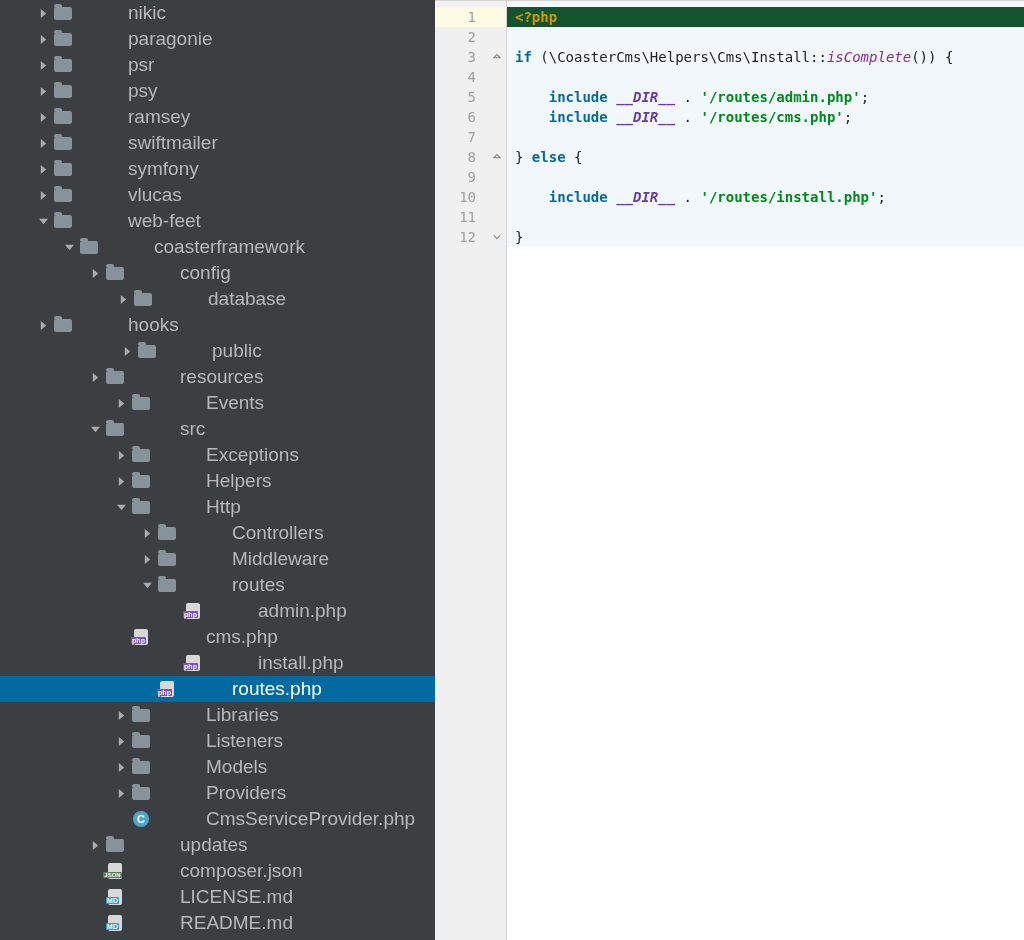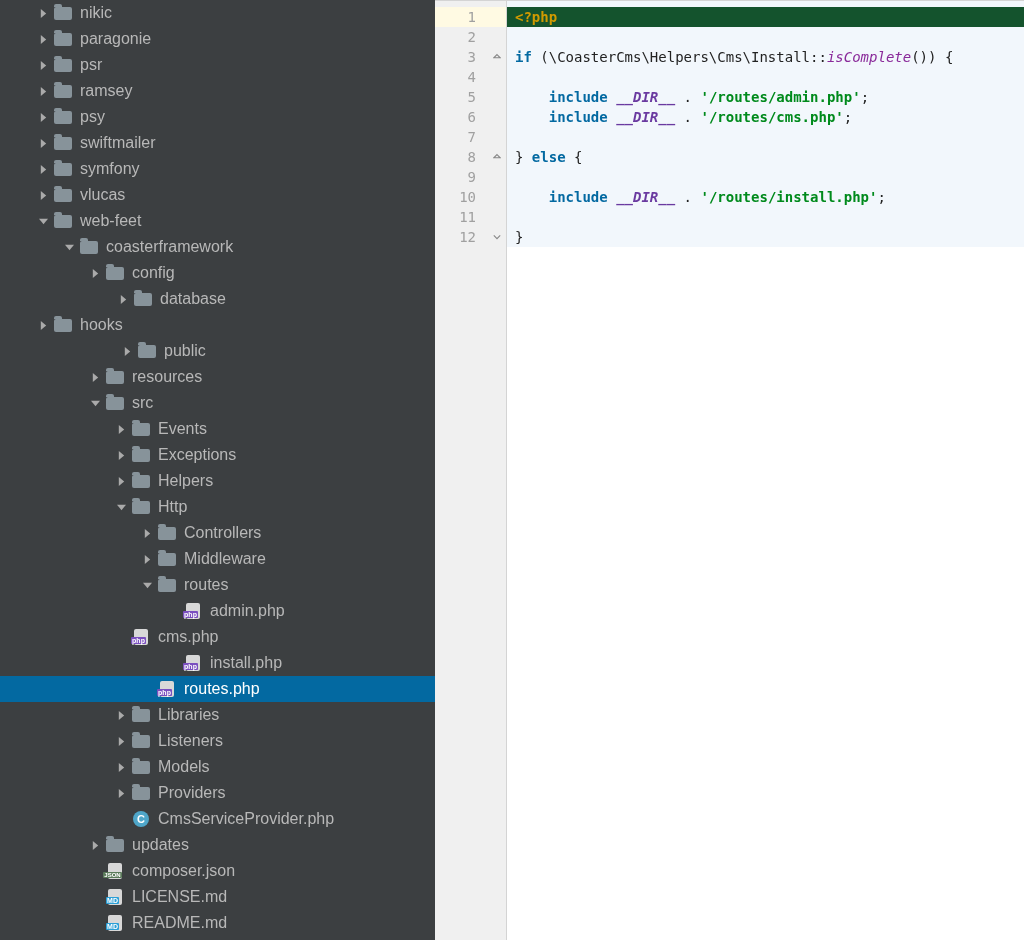--- a/index.html
+++ b/index.html
@@ -107,21 +107,21 @@
   width: 16px; height: 16px;
   border-radius: 50%;
   background: #4fa6c9;
   color: #fff;
   font-size: 11px;
   font-weight: bold;
   display: flex;
   align-items: center;
   justify-content: center;
 }
-.label { font-size: 16px; }
+.label { font-size: 19px; margin-left: 48px; }
 
 .editor {
   flex: 1;
   display: flex;
   background: #fff;
   border-top: 1px solid #d4d4d4;
 }
 .gutter {
   width: 72px;
   background: #f0f0f0;
@@ -223,42 +223,42 @@
     </div>
     <div class="tree-item" style="padding-left: 36px;">
       <span class="arrow">
         <svg viewBox="0 0 10 10">
           <path d="M2 0 L8 5 L2 10 Z"></path>
         </svg>
       </span>
       <span class="icon">
         <span class="icon-folder"></span>
       </span>
+      <span class="label">psy</span>
+    </div>
+    <div class="tree-item" style="padding-left: 36px;">
+      <span class="arrow">
+        <svg viewBox="0 0 10 10">
+          <path d="M2 0 L8 5 L2 10 Z"></path>
+        </svg>
+      </span>
+      <span class="icon">
+        <span class="icon-folder"></span>
+      </span>
       <span class="label">ramsey</span>
     </div>
     <div class="tree-item" style="padding-left: 36px;">
       <span class="arrow">
         <svg viewBox="0 0 10 10">
           <path d="M2 0 L8 5 L2 10 Z"></path>
         </svg>
       </span>
       <span class="icon">
         <span class="icon-folder"></span>
       </span>
-      <span class="label">psy</span>
-    </div>
-    <div class="tree-item" style="padding-left: 36px;">
-      <span class="arrow">
-        <svg viewBox="0 0 10 10">
-          <path d="M2 0 L8 5 L2 10 Z"></path>
-        </svg>
-      </span>
-      <span class="icon">
-        <span class="icon-folder"></span>
-      </span>
       <span class="label">swiftmailer</span>
     </div>
     <div class="tree-item" style="padding-left: 36px;">
       <span class="arrow">
         <svg viewBox="0 0 10 10">
           <path d="M2 0 L8 5 L2 10 Z"></path>
         </svg>
       </span>
       <span class="icon">
         <span class="icon-folder"></span>
@@ -346,41 +346,41 @@
       <span class="arrow">
         <svg viewBox="0 0 10 10">
           <path d="M2 0 L8 5 L2 10 Z"></path>
         </svg>
       </span>
       <span class="icon">
         <span class="icon-folder"></span>
       </span>
       <span class="label">resources</span>
     </div>
+    <div class="tree-item" style="padding-left: 114px;">
+      <span class="arrow">
+        <svg viewBox="0 0 10 10">
+          <path d="M2 0 L8 5 L2 10 Z"></path>
+        </svg>
+      </span>
+      <span class="icon">
+        <span class="icon-folder"></span>
+      </span>
+      <span class="label">Events</span>
+    </div>
     <div class="tree-item" style="padding-left: 88px;">
       <span class="arrow">
         <svg viewBox="0 0 10 10">
           <path d="M0 2 L10 2 L5 8 Z"></path>
         </svg>
       </span>
       <span class="icon">
         <span class="icon-folder"></span>
       </span>
       <span class="label">src</span>
-    </div>
-    <div class="tree-item" style="padding-left: 114px;">
-      <span class="arrow">
-        <svg viewBox="0 0 10 10">
-          <path d="M2 0 L8 5 L2 10 Z"></path>
-        </svg>
-      </span>
-      <span class="icon">
-        <span class="icon-folder"></span>
-      </span>
-      <span class="label">Events</span>
     </div>
     <div class="tree-item" style="padding-left: 114px;">
       <span class="arrow">
         <svg viewBox="0 0 10 10">
           <path d="M2 0 L8 5 L2 10 Z"></path>
         </svg>
       </span>
       <span class="icon">
         <span class="icon-folder"></span>
       </span>

